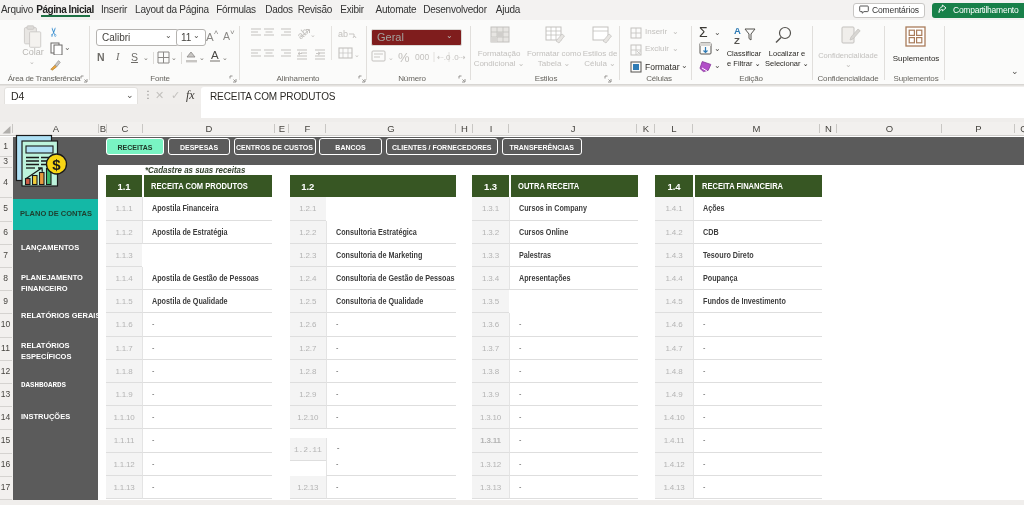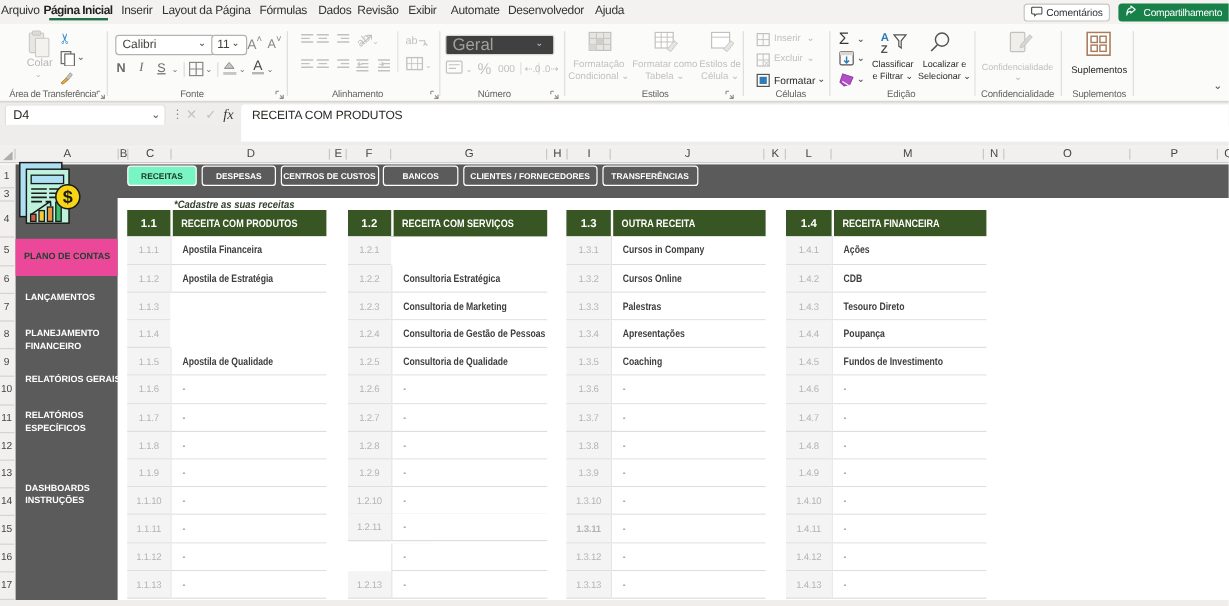--- a/index.html
+++ b/index.html
@@ -33,21 +33,21 @@
   .rline{position:absolute;left:0;width:12px;height:1px;background:#d5d3d0;}
   #botstrip{left:0;top:500px;width:1024px;height:5px;background:#f0eeec;}
   
   #band{left:13px;top:137px;width:1011px;height:28px;background:#5b5b5b;}
   #sidepanel{left:13px;top:165px;width:85px;height:335px;background:#5b5b5b;}
   .tabbtn{position:absolute;top:138px;height:17px;border:1px solid #fff;border-radius:3px;background:#5b5b5b;
     color:#fff;font-size:7px;font-weight:bold;line-height:17.5px;text-align:center;letter-spacing:0;white-space:nowrap;box-sizing:border-box;}
   .tabbtn.active{background:#79f4c3;color:#203828;}
   #cadastre{left:145px;top:164.5px;width:260px;height:10px;font-size:9px;font-style:italic;font-weight:bold;color:#33412e;line-height:10px;letter-spacing:0;}
   .navitem{position:absolute;left:21px;width:78px;color:#fff;font-size:7.5px;font-weight:bold;letter-spacing:0;line-height:10.5px;white-space:nowrap;}
-  #planocell{left:13px;top:199px;width:85px;height:31px;background:#ec4899;}
+  #planocell{left:13px;top:199px;width:85px;height:31px;background:#14b8a6;}
   #planocell div{position:absolute;left:7px;top:10px;font-size:7.5px;font-weight:bold;color:#1e4030;letter-spacing:0;white-space:nowrap;}
   
   .tbl{position:absolute;top:175px;}
   .thead{position:absolute;left:0;top:0;height:22px;background:#375623;}
   .thcode{position:absolute;left:0;top:0;height:22px;color:#fff;font-weight:bold;font-size:9.5px;text-align:center;line-height:23px;}
   .thname{position:absolute;top:0;height:22px;color:#fff;font-weight:bold;font-size:9px;letter-spacing:0;line-height:23px;padding-left:7px;
     border-left:2px solid #fff;box-sizing:border-box;letter-spacing:0;white-space:nowrap;overflow:hidden;}
   .trow{position:absolute;height:23.2px;}
   .tname span{display:inline-block;transform:scaleX(0.8);transform-origin:0 50%;}
   .thname span{display:inline-block;transform:scaleX(0.84);transform-origin:0 50%;}
@@ -159,21 +159,21 @@
     <rect x="1" y="20" width="13" height="10" fill="none" stroke="#c3c1be" stroke-width="1.1"></rect>
     <path d="M1 25h13 M5 20v10 M10 20v10" stroke="#c3c1be" stroke-width="0.7"></path>
     <text x="16" y="29" font-size="7" fill="#c3c1be">⌄</text>
   </svg>
   <div class="glabel" style="left:268px;width:60px;">Alinhamento</div>
   <svg class="launch" style="left:358px;" viewBox="0 0 8 8">
       <path d="M1 1 h2.5 M1 1 v2.5 M7 4 v3 h-3 M4.5 4.5 l2 2" stroke="#8a8886" stroke-width="0.9" fill="none"></path>
     </svg>
   <div class="gsep" style="left:366px;"></div>
 
-  <div class="abs" style="left:371px;top:9px;width:84px;height:15px;background:#404040;border:1px solid #dbd9d6;border-radius:2px;font-size:14px;color:#a3a19d;line-height:15px;padding-left:5px;">Geral</div>
+  <div class="abs" style="left:371px;top:9px;width:84px;height:15px;background:#7f1d1d;border:1px solid #dbd9d6;border-radius:2px;font-size:11px;color:#a3a19d;line-height:15px;padding-left:5px;">Geral</div>
   <div class="abs" style="left:446px;top:11px;font-size:8px;color:#b8b6b3;">⌄</div>
   <svg class="abs" style="left:371px;top:29px;" width="95" height="16" viewBox="0 0 95 16">
     <rect x="1" y="2" width="13" height="10" rx="1" fill="none" stroke="#c3c1be" stroke-width="1"></rect>
     <path d="M3 5h9 M3 8h6" stroke="#c3c1be" stroke-width="0.9"></path>
     <text x="17" y="11" font-size="7" fill="#c3c1be">⌄</text>
     <text x="27" y="13" font-size="13" fill="#c3c1be">%</text>
     <text x="44" y="11" font-size="8.5" fill="#c3c1be">000</text>
     <path d="M63 3 v10 M78 3 v10" stroke="#e3e1de" stroke-width="1"></path>
     <text x="66" y="11" font-size="8" fill="#c3c1be">⇠.0</text>
     <text x="81" y="11" font-size="8" fill="#c3c1be">.0⇢</text>
@@ -377,21 +377,21 @@
 <div class="tabbtn" style="left:168px;width:62px;">DESPESAS</div>
 <div class="tabbtn" style="left:233.5px;width:82px;">CENTROS DE CUSTOS</div>
 <div class="tabbtn" style="left:319px;width:63px;">BANCOS</div>
 <div class="tabbtn" style="left:386px;width:111.5px;">CLIENTES / FORNECEDORES</div>
 <div class="tabbtn" style="left:501.5px;width:80.5px;">TRANSFERÊNCIAS</div>
 
 <div class="navitem" style="top:243px;">LANÇAMENTOS</div>
 <div class="navitem" style="top:273px;">PLANEJAMENTO<br>FINANCEIRO</div>
 <div class="navitem" style="top:311px;">RELATÓRIOS GERAIS</div>
 <div class="navitem" style="top:341px;">RELATÓRIOS<br>ESPECÍFICOS</div>
-<div class="navitem" style="top:402px;">DASHBOARDS</div>
+<div class="navitem" style="top:380px;font-family:Liberation Mono, monospace;">DASHBOARDS</div>
 <div class="navitem" style="top:412px;">INSTRUÇÕES</div>
 
 <svg class="abs" style="left:13px;top:130px;" width="85" height="62" viewBox="0 0 85 62">
   <rect x="3.5" y="5.5" width="35" height="45" fill="#aee0f4" stroke="#1a1a1a" stroke-width="1.2"></rect>
   <rect x="9" y="11" width="35.5" height="45" fill="#bdf3dc" stroke="#1a1a1a" stroke-width="1.2"></rect>
   <rect x="13" y="16" width="27" height="7" fill="#aee0f4" stroke="#1a1a1a" stroke-width="1.1"></rect>
   <g stroke="#1a1a1a" stroke-width="1.3">
     <path d="M13 27.5 h13 M28 27.5 h11"></path>
     <path d="M13 31 h13 M28 31 h11"></path>
     <path d="M13 34.5 h13 M28 34.5 h8"></path>
@@ -422,20 +422,21 @@
   </div>
   <div class="trow" style="top:45.599999999999994px;width:166.0px;">
     <div class="tcode" style="width:36.0px;">1.1.2</div>
     <div class="tname" style="left:36.0px;width:130.0px;"><span>Apostila de Estratégia</span></div>
   </div>
   <div class="trow" style="top:68.8px;width:166.0px;">
     <div class="tcode" style="width:36.0px;">1.1.3</div>
   </div>
   <div class="trow" style="top:92.0px;width:166.0px;">
     <div class="tcode" style="width:36.0px;">1.1.4</div>
+    <div class="tname" style="left:36.0px;width:130.0px;"><span>Apostila de Gestão de Pessoas</span></div>
   </div>
   <div class="trow" style="top:115.19999999999999px;width:166.0px;">
     <div class="tcode" style="width:36.0px;">1.1.5</div>
     <div class="tname" style="left:36.0px;width:130.0px;"><span>Apostila de Qualidade</span></div>
   </div>
   <div class="trow" style="top:138.4px;width:166.0px;">
     <div class="tcode" style="width:36.0px;">1.1.6</div>
     <div class="tname" style="left:36.0px;width:130.0px;"><span style="color:#6e6e6e;font-weight:normal;">-</span></div>
   </div>
   <div class="trow" style="top:161.6px;width:166.0px;">
@@ -463,21 +464,20 @@
     <div class="tname" style="left:36.0px;width:130.0px;"><span style="color:#6e6e6e;font-weight:normal;">-</span></div>
   </div>
   <div class="trow" style="top:300.79999999999995px;width:166.0px;">
     <div class="tcode" style="width:36.0px;">1.1.13</div>
     <div class="tname" style="left:36.0px;width:130.0px;"><span style="color:#6e6e6e;font-weight:normal;">-</span></div>
   </div>
 </div>
 <div class="tbl" style="left:289.5px;width:166.0px;">
   <div class="thead" style="width:166.0px;">
     <div class="thcode" style="width:36.5px;">1.2</div>
-    <div class="thname" style="left:36.5px;width:129.5px;"><span>RECEITA COM SERVIÇOS</span></div>
   </div>
   <div class="trow" style="top:22.4px;width:166.0px;">
     <div class="tcode" style="width:36.5px;">1.2.1</div>
   </div>
   <div class="trow" style="top:45.599999999999994px;width:166.0px;">
     <div class="tcode" style="width:36.5px;">1.2.2</div>
     <div class="tname" style="left:36.5px;width:129.5px;"><span>Consultoria Estratégica</span></div>
   </div>
   <div class="trow" style="top:68.8px;width:166.0px;">
     <div class="tcode" style="width:36.5px;">1.2.3</div>
@@ -504,21 +504,21 @@
     <div class="tname" style="left:36.5px;width:129.5px;"><span style="color:#6e6e6e;font-weight:normal;">-</span></div>
   </div>
   <div class="trow" style="top:208.0px;width:166.0px;">
     <div class="tcode" style="width:36.5px;">1.2.9</div>
     <div class="tname" style="left:36.5px;width:129.5px;"><span style="color:#6e6e6e;font-weight:normal;">-</span></div>
   </div>
   <div class="trow" style="top:231.2px;width:166.0px;">
     <div class="tcode" style="width:36.5px;">1.2.10</div>
     <div class="tname" style="left:36.5px;width:129.5px;"><span style="color:#6e6e6e;font-weight:normal;">-</span></div>
   </div>
-  <div class="trow" style="top:253px;width:166.0px;">
+  <div class="trow" style="top:263px;width:166.0px;font-family:Liberation Mono, monospace;">
     <div class="tcode" style="width:36.5px;">1.2.11</div>
     <div class="tname" style="left:36.5px;width:129.5px;"><span style="color:#6e6e6e;font-weight:normal;">-</span></div>
   </div>
   <div class="trow" style="top:277.59999999999997px;width:166.0px;">
     <div class="tcode" style="width:36.5px;margin-left:37px;">1.2.12</div>
     <div class="tname" style="left:36.5px;width:129.5px;"><span style="color:#6e6e6e;font-weight:normal;">-</span></div>
   </div>
   <div class="trow" style="top:300.79999999999995px;width:166.0px;">
     <div class="tcode" style="width:36.5px;">1.2.13</div>
     <div class="tname" style="left:36.5px;width:129.5px;"><span style="color:#6e6e6e;font-weight:normal;">-</span></div>
@@ -540,21 +540,20 @@
   <div class="trow" style="top:68.8px;width:165.5px;">
     <div class="tcode" style="width:37.0px;">1.3.3</div>
     <div class="tname" style="left:37.0px;width:128.5px;"><span>Palestras</span></div>
   </div>
   <div class="trow" style="top:92.0px;width:165.5px;">
     <div class="tcode" style="width:37.0px;">1.3.4</div>
     <div class="tname" style="left:37.0px;width:128.5px;"><span>Apresentações</span></div>
   </div>
   <div class="trow" style="top:115.19999999999999px;width:165.5px;">
     <div class="tcode" style="width:37.0px;">1.3.5</div>
-    <div class="tname" style="left:37.0px;width:128.5px;"><span>Coaching</span></div>
   </div>
   <div class="trow" style="top:138.4px;width:165.5px;">
     <div class="tcode" style="width:37.0px;">1.3.6</div>
     <div class="tname" style="left:37.0px;width:128.5px;"><span style="color:#6e6e6e;font-weight:normal;">-</span></div>
   </div>
   <div class="trow" style="top:161.6px;width:165.5px;">
     <div class="tcode" style="width:37.0px;">1.3.7</div>
     <div class="tname" style="left:37.0px;width:128.5px;"><span style="color:#6e6e6e;font-weight:normal;">-</span></div>
   </div>
   <div class="trow" style="top:184.8px;width:165.5px;">

